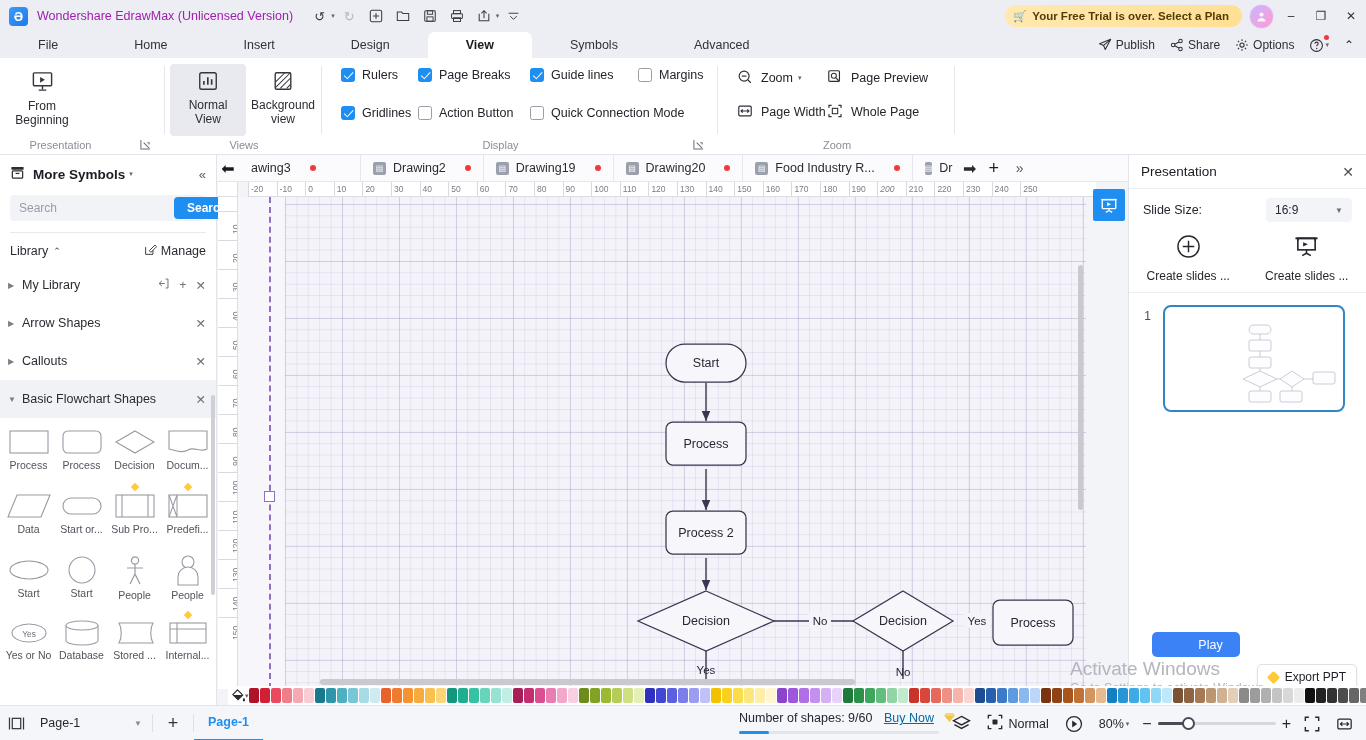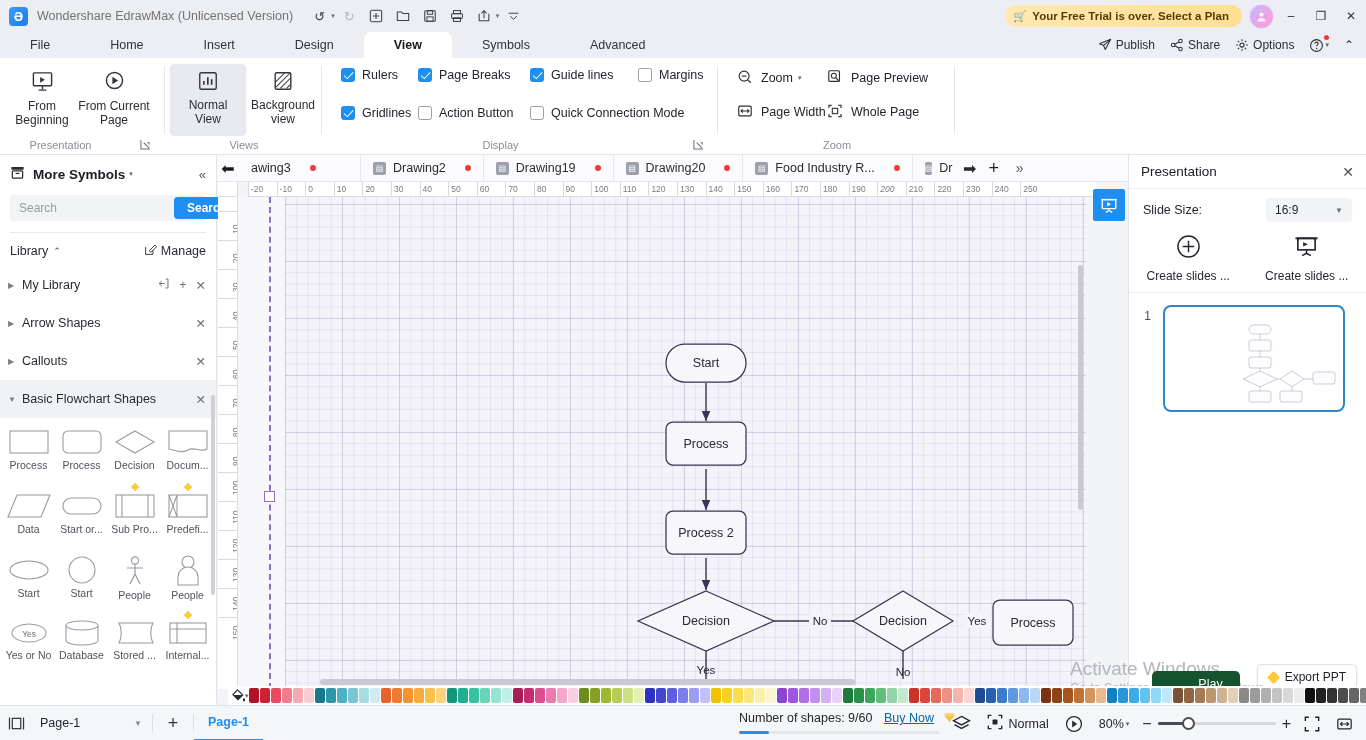--- a/index.html
+++ b/index.html
@@ -17,21 +17,21 @@
   .titlebar {
     position:absolute; left:0; top:0; width:1366px; height:32px;
     background:#eceef4; display:flex; align-items:center;
   }
   .logo {
     width:19px; height:19px; margin-left:9px; border-radius:4px;
     background:linear-gradient(135deg,#3b9bfb,#1e7ae8);
     color:#fff; font-size:13px; font-weight:bold;
     display:flex; align-items:center; justify-content:center;
   }
-  .app-title { margin-left:9px; font-size:12.5px; color:#737373; }
+  .app-title { margin-left:9px; font-size:12.5px; color:#a21caf; }
   .qat { display:flex; align-items:center; margin-left:14px; gap:2px; }
   .qat .qbtn {
     width:25px; height:24px; display:flex; align-items:center; justify-content:center;
     color:#3d3d46; font-size:13px; border-radius:3px; cursor:default;
   }
   .qat .qbtn.dim { color:#b6b7bd; }
   .caret { font-size:7px; color:#666; margin-left:-3px; }
   .trial {
     position:absolute; right:124px; top:5px; height:22px;
     background:linear-gradient(90deg,#ffe9b0,#ffdf93);
@@ -52,21 +52,21 @@
     width:30px; height:32px; display:flex; align-items:center; justify-content:center;
     font-size:12px; color:#333; cursor:default;
   }
 
   
   .menurow {
     position:absolute; left:0; top:32px; width:1366px; height:26px;
     background:#eceef4; display:flex; align-items:flex-end;
   }
   .mtab {
-    height:26px; padding:0 30px; display:flex; align-items:center;
+    height:26px; padding:0 38px; display:flex; align-items:center;
     font-size:12.5px; color:#32323a; cursor:pointer; position:relative;
   }
   .mtab.active {
     background:#fff; border-radius:7px 7px 0 0; font-weight:bold; color:#1b1b1b;
   }
   .menu-right {
     position:absolute; right:6px; top:32px; height:26px;
     display:flex; align-items:center; gap:3px;
   }
   .mr-item {
@@ -319,22 +319,22 @@
     height:26px; padding:0 10px; background:#fff; border:1px solid #e0e1e7;
     border-radius:5px; display:flex; align-items:center; gap:6px;
     font-size:12px; color:#1f1f27; box-shadow:0 1px 3px rgba(0,0,0,.07);
     cursor:pointer;
   }
   .diamond-y {
     width:11px; height:11px; background:#ffc93c; border-radius:2px;
     transform:rotate(45deg) scale(.85);
   }
   .playbtn {
-    position:absolute; left:1152px; top:671px; width:88px; height:25px;
-    background:#14532d; border-radius:5px; color:#fff; font-size:12.5px;
+    position:absolute; left:1152px; top:632px; width:88px; height:25px;
+    background:#3b82f6; border-radius:5px; color:#fff; font-size:12.5px;
     display:flex; align-items:center; justify-content:center; cursor:pointer;padding-left:29px;
   }
 
   
   .watermark {
     position:absolute; left:1070px; top:658px; width:300px;
     color:#b4b5bd; pointer-events:none;
   }
   .watermark .w1 { font-size:19px; line-height:22px; }
   .watermark .w2 { font-size:12.5px; line-height:16px; }
@@ -528,29 +528,20 @@
     <div class="rgroup" style="left:0; width:165px;">
       <div class="bigbtn" style="left:4px;">
         <span>
           <svg width="23" height="23" viewBox="0 0 24 24">
               <rect x="2.5" y="3" width="19" height="13.5" rx="1" fill="none" stroke="#35353d" stroke-width="1.5"></rect>
               <path d="M9.5 7.2l5 3-5 3z" fill="#35353d"></path>
               <path d="M12 16.5v3.5M8 21h8" stroke="#35353d" stroke-width="1.5"></path>
             </svg>
         </span>
         <span class="lbl"><span>From</span><br><span>Beginning</span></span>
-      </div>
-      <div class="bigbtn" style="left:76px;">
-        <span>
-          <svg width="23" height="23" viewBox="0 0 24 24">
-              <circle cx="12" cy="11" r="8.4" fill="none" stroke="#35353d" stroke-width="1.5"></circle>
-              <path d="M9.8 7.1l6 3.9-6 3.9z" fill="#35353d"></path>
-            </svg>
-        </span>
-        <span class="lbl"><span>From Current</span><br><span>Page</span></span>
       </div>
       <div class="rglabel" style="left:-22px;">Presentation</div>
       <div class="rg-dialog" style="right:14px;">
         <svg width="11" height="11" viewBox="0 0 12 12">
             <path d="M1 1v10h10" fill="none" stroke="#6b6d78" stroke-width="1.1"></path>
             <path d="M4 4l6 6M10 6V4h-2" fill="none" stroke="#6b6d78" stroke-width="1.1"></path>
           </svg>
       </div>
       <div class="sep"></div>
     </div>

